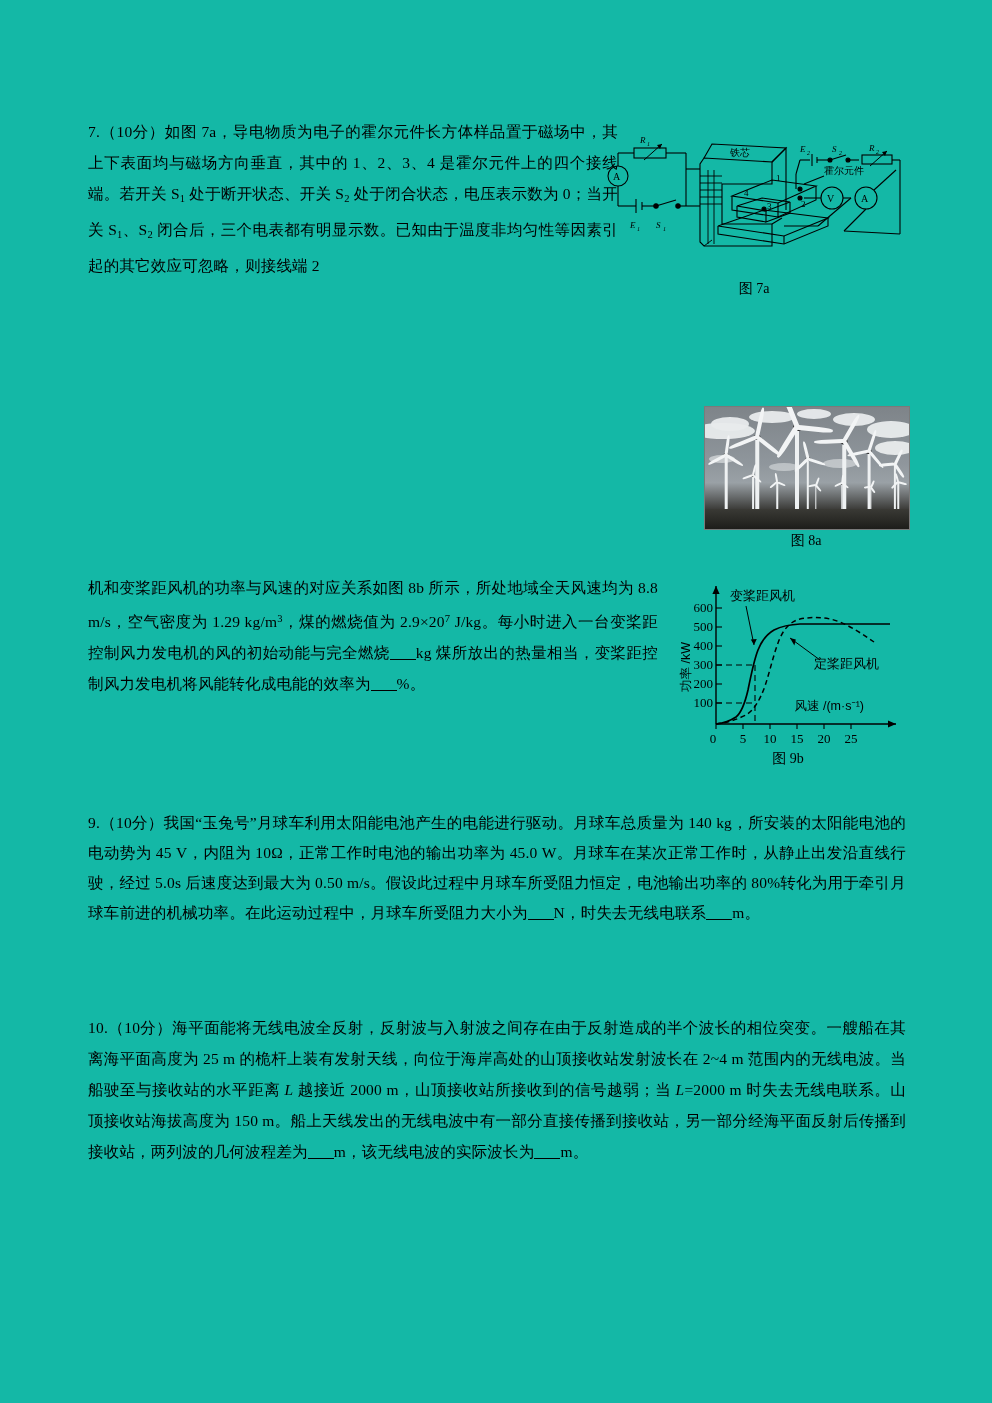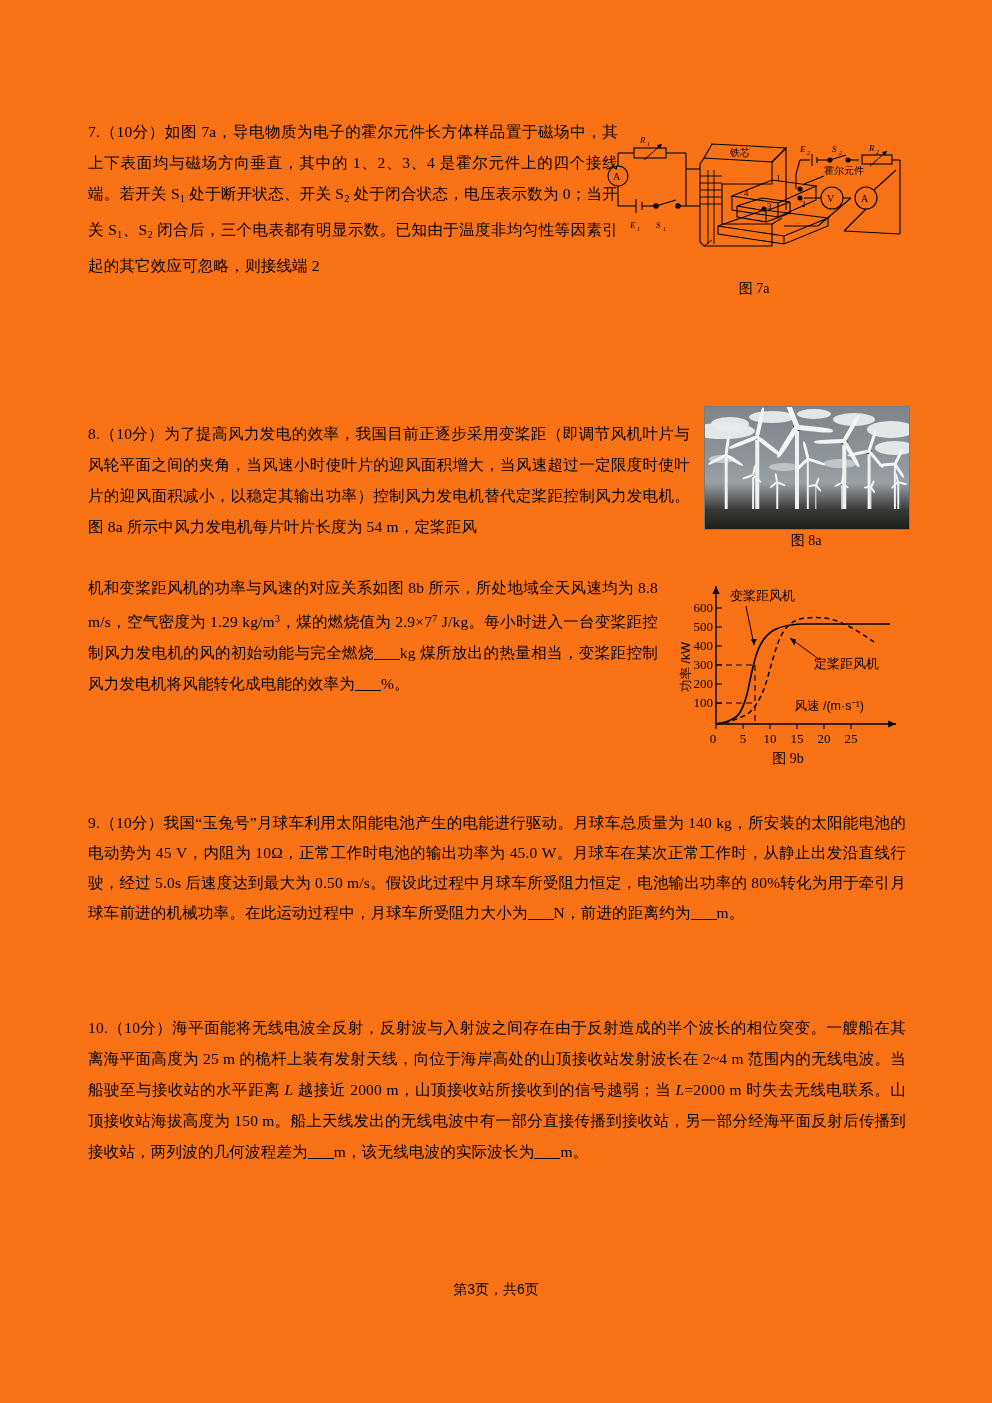--- a/index.html
+++ b/index.html
@@ -9,21 +9,21 @@
   }
   body {
     font-family: "Liberation Serif", "DejaVu Serif", serif;
     color: #000000;
   }
   #page {
     position: relative;
     width: 992px;
     height: 1403px;
     overflow: hidden;
-    background: #f97316;
+    background: #14b8a6;
   }
 
   
   .q-block {
     position: absolute;
     font-size: 15.5px;
     line-height: 31px;
     letter-spacing: .2px;
     text-align: justify;
   }
@@ -237,26 +237,23 @@
         <text x="257" y="88" font-size="10">A</text>
         <text x="172" y="67">1</text>
         <text x="197" y="93">2</text>
         <text x="163" y="95">3</text>
         <text x="140" y="82">4</text>
       </g>
     </svg>
     <div id="fig7a-caption" class="fig-caption">图 7a</div>
   </div>
 
-  <div class="q-block" style="left:88px; top:418px; width:602px;">
-    <p>8.（10分）为了提高风力发电的效率，我国目前正逐步采用变桨距（即调节风机叶片与风轮平面之间的夹角，当风速小时使叶片的迎风面积增大，当风速超过一定限度时使叶片的迎风面积减小，以稳定其输出功率）控制风力发电机替代定桨距控制风力发电机。图 8a 所示中风力发电机每片叶片长度为 54 m，定桨距风</p>
-  </div>
 
   <div class="q-block" style="left:88px; top:572px; width:570px;">
-    <p><span>机和变桨距风机的功率与风速的对应关系如图 8b 所示，所处地域全天风速均为 8.8 m/s，空气密度为 1.29 kg/m</span><sup>3</sup><span>，煤的燃烧值为 2.9×7</span><sup>7</sup><span> J/kg。每小时进入一台变桨距控制风力发电机的风的初始动能与完全燃烧</span><span class="blank-sm"></span><span>kg 煤所放出的热量相当，变桨距控制风力发电机将风能转化成电能的效率为</span><span class="blank-sm"></span><span>%。</span></p>
+    <p><span>机和变桨距风机的功率与风速的对应关系如图 8b 所示，所处地域全天风速均为 8.8 m/s，空气密度为 1.29 kg/m</span><sup>3</sup><span>，煤的燃烧值为 2.9×20</span><sup>7</sup><span> J/kg。每小时进入一台变桨距控制风力发电机的风的初始动能与完全燃烧</span><span class="blank-sm"></span><span>kg 煤所放出的热量相当，变桨距控制风力发电机将风能转化成电能的效率为</span><span class="blank-sm"></span><span>%。</span></p>
   </div>
 
   <div id="fig8a-wrap">
     <div id="fig8a-photo">
       <div class="cloud" style="left:-14px; top:16px; width:64px; height:16px;"></div>
       <div class="cloud" style="left:6px;  top:10px; width:38px; height:14px;"></div>
       <div class="cloud" style="left:44px; top:4px;  width:46px; height:12px;"></div>
       <div class="cloud" style="left:92px; top:2px;  width:34px; height:10px;"></div>
       <div class="cloud" style="left:128px; top:6px; width:42px; height:13px;"></div>
       <div class="cloud" style="left:162px; top:14px; width:48px; height:17px;"></div>
@@ -439,23 +436,22 @@
       <text x="22" y="95" font-family="'Liberation Sans', sans-serif" font-size="12.5" text-anchor="middle" transform="rotate(-90 22 95)">功率 /kW</text>
       <text x="196" y="138" font-family="'Liberation Sans', sans-serif" font-size="12.5" text-anchor="end">风速 /(m·s⁻¹)</text>
 
       <text x="62" y="28" font-family="'Liberation Sans', sans-serif" font-size="13">变桨距风机</text>
       <text x="146" y="96" font-family="'Liberation Sans', sans-serif" font-size="13">定桨距风机</text>
     </svg>
     <div class="fig-caption" style="margin-top:0;">图 9b</div>
   </div>
 
   <div class="q-block" style="left:88px; top:808px; width:818px; line-height:30px;">
-    <p><span>9.（10分）我国“玉兔号”月球车利用太阳能电池产生的电能进行驱动。月球车总质量为 140 kg，所安装的太阳能电池的电动势为 45 V，内阻为 10Ω，正常工作时电池的输出功率为 45.0 W。月球车在某次正常工作时，从静止出发沿直线行驶，经过 5.0s 后速度达到最大为 0.50 m/s。假设此过程中月球车所受阻力恒定，电池输出功率的 80%转化为用于牵引月球车前进的机械功率。在此运动过程中，月球车所受阻力大小为</span><span class="blank-sm"></span><span>N，前进的距离约为</span><span class="blank-sm"></span><span>m。</span></p>
+    <p><span>9.（10分）我国“玉兔号”月球车利用太阳能电池产生的电能进行驱动。月球车总质量为 140 kg，所安装的太阳能电池的电动势为 45 V，内阻为 10Ω，正常工作时电池的输出功率为 45.0 W。月球车在某次正常工作时，从静止出发沿直线行驶，经过 5.0s 后速度达到最大为 0.50 m/s。假设此过程中月球车所受阻力恒定，电池输出功率的 80%转化为用于牵引月球车前进的机械功率。在此运动过程中，月球车所受阻力大小为</span><span class="blank-sm"></span><span>N，时失去无线电联系</span><span class="blank-sm"></span><span>m。</span></p>
   </div>
 
   <div class="q-block" style="left:88px; top:1012px; width:818px; line-height:31px;">
     <p><span>10.（10分）海平面能将无线电波全反射，反射波与入射波之间存在由于反射造成的半个波长的相位突变。一艘船在其离海平面高度为 25 m 的桅杆上装有发射天线，向位于海岸高处的山顶接收站发射波长在 2~4 m 范围内的无线电波。当船驶至与接收站的水平距离 </span><span class="it">L</span><span> 越接近 2000 m，山顶接收站所接收到的信号越弱；当 </span><span class="it">L</span><span>=2000 m 时失去无线电联系。山顶接收站海拔高度为 150 m。船上天线发出的无线电波中有一部分直接传播到接收站，另一部分经海平面反射后传播到接收站，两列波的几何波程差为</span><span class="blank-sm"></span><span>m，该无线电波的实际波长为</span><span class="blank-sm"></span><span>m。</span></p>
   </div>
 
-  <div id="footer">第3页，共6页</div>
 
 
 </div>
 
 </body></html>

